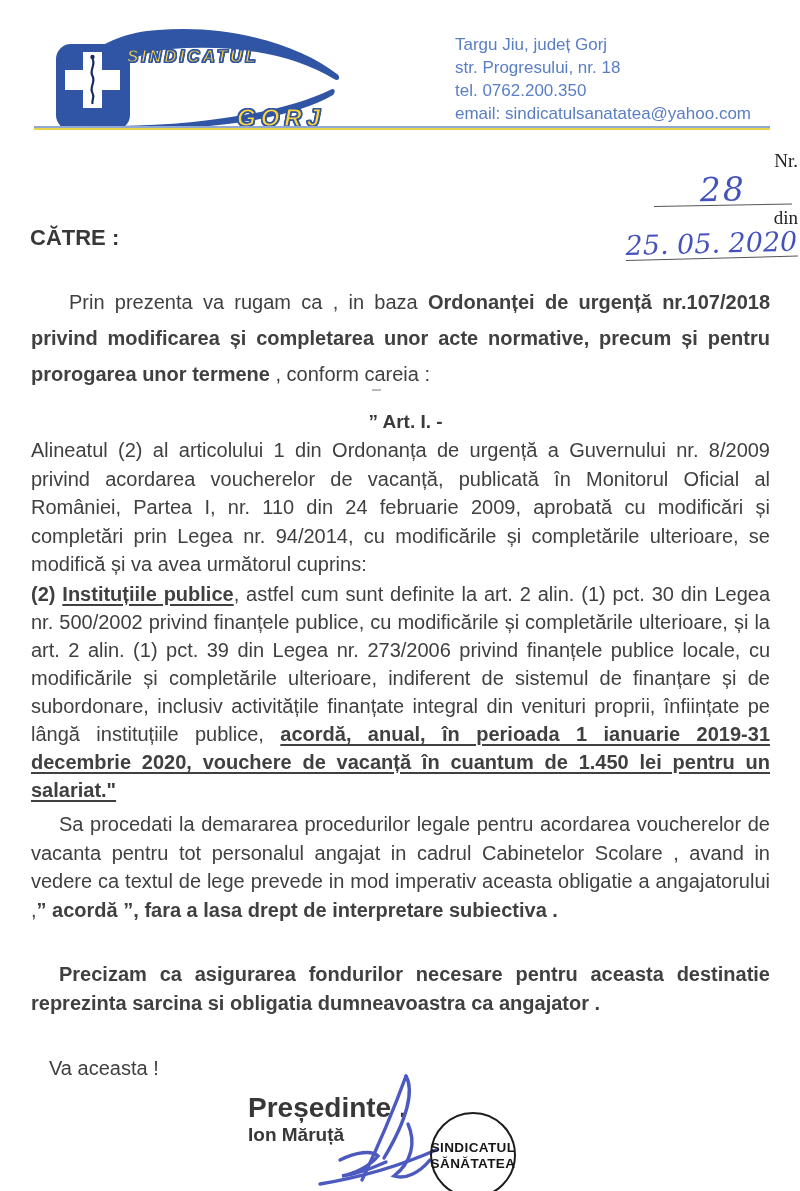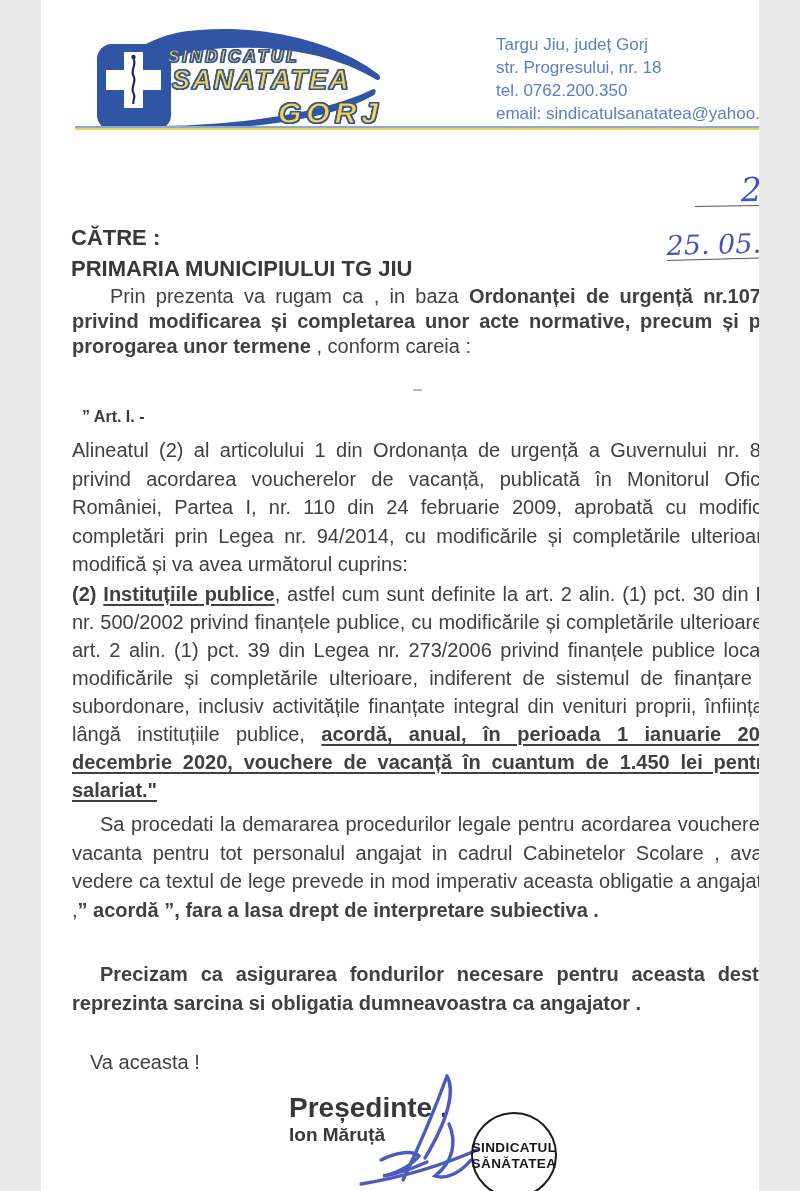--- a/index.html
+++ b/index.html
@@ -1,19 +1,19 @@
 <!DOCTYPE html>
 <html><head>
 <meta charset="utf-8">
 <style>
   * { margin:0; padding:0; box-sizing:border-box; }
   html,body { background:#e9e9e9; }
   .page {
     position:relative;
-    width:718px; height:1191px;
+    width:800px; height:1191px;
     margin:0 auto;
     background:#ffffff;
     overflow:hidden;
     font-family:"Liberation Sans", sans-serif;
     color:#3d3d3d;
   }
 
   
   .logo { position:absolute; left:55px; top:26px; width:290px; height:104px; }
   .logo svg { position:absolute; left:0; top:0; }
@@ -23,21 +23,21 @@
     color:#ffd53e;
     -webkit-text-stroke:1.1px #2f55a4;
     text-shadow:
       1px 0 0 #2f55a4, -1px 0 0 #2f55a4, 0 1px 0 #2f55a4, 0 -1px 0 #2f55a4,
       1px 1px 0 #2f55a4, -1px -1px 0 #2f55a4, 1px -1px 0 #2f55a4, -1px 1px 0 #2f55a4;
     white-space:nowrap;
     line-height:1;
   }
   .logo-l1 { left:72px;  top:22px; font-size:17px; letter-spacing:3px; font-style:italic; }
   .logo-l2 { left:76px;  top:41px; font-size:27px; letter-spacing:2px; font-style:italic; }
-  .logo-l3 { left:182px; top:72px; font-size:30px; letter-spacing:5px; font-style:italic;text-align:center; }
+  .logo-l3 { left:182px; top:80px; font-size:24px; letter-spacing:5px; font-style:italic;text-align:center; }
 
   .contact {
     position:absolute; left:455px; top:33px; width:330px;
     color:#5a7ec5;
     font-size:17px; line-height:23px;
   }
 
   .rule { position:absolute; left:34px; top:126px; width:736px; }
   .rule-blue   { height:2px; background:#8fa9d4; }
   .rule-yellow { height:2px; background:#e8d44c; }
@@ -65,26 +65,26 @@
   }
 
   
   .recipient {
     position:absolute; left:30px; top:222px; width:700px;
     font-weight:bold; font-size:22px; line-height:31px;
     color:#383838;
   }
   .para {
     position:absolute; left:31px; width:739px;
-    font-size:20px; line-height:25px;
+    font-size:20px; line-height:36px;
     text-align:justify;
     color:#404040;
   }
   .p1 { top:284px; text-indent:38px; }
-  .art-heading { top:404px; font-weight:bold; font-size:16px; text-align:left; text-indent:10px; color:#3a3a3a; }
+  .art-heading { top:404px; font-weight:bold; font-size:19px; text-align:center; text-indent:10px; color:#3a3a3a; }
   .p2 { top:436px; line-height:28.5px; }
   .p3 { top:580px; line-height:28px; }
   .p4 { top:810px; text-indent:28px; line-height:28.5px; }
   .p5 { top:960px; text-indent:28px; font-weight:bold; line-height:28.5px; }
   .thanks { top:1050px; text-indent:18px; text-align:left; }
   .b { font-weight:bold; }
   .bu { font-weight:bold; text-decoration:underline; text-decoration-thickness:2px; text-underline-offset:3px; }
 
   .artifact { position:absolute; left:372px; top:389px; width:9px; height:2px; background:#b9b9b9; }
 
@@ -126,21 +126,20 @@
           <rect x="28" y="26" width="19" height="56" fill="#ffffff"></rect>
           <rect x="10" y="44" width="55" height="20" fill="#ffffff"></rect>
         </g>
 
         <g>
           <circle cx="37.5" cy="31" r="2.2" fill="#1a2a5e"></circle>
           <path d="M37.5 33 C41 39 34 44 37.5 50 C41 56 34 61 37.5 67 C40 71 36.5 74 37.5 78" stroke="#1a2a5e" stroke-width="2.2" fill="none"></path>
         </g>
       </svg>
       <span class="logo-word logo-l1">SINDICATUL</span>
-      <span class="logo-word logo-l2">SANATATEA</span>
       <span class="logo-word logo-l3">GORJ</span>
     </div>
 
     <div class="contact">
       <div>Targu Jiu, județ Gorj</div>
       <div>str. Progresului, nr. 18</div>
       <div>tel. 0762.200.350</div>
       <div>email: sindicatulsanatatea@yahoo.com</div>
     </div>
   </header>
@@ -152,21 +151,20 @@
 
   <div class="ref">
     <span class="ref-label">Nr.</span>
     <span class="hw slot-nr">28</span>
     <span class="ref-label">din</span>
     <span class="hw slot-date">25. 05. 2020</span>
   </div>
 
   <div class="recipient">
     <div>CĂTRE :</div>
-    <div>PRIMARIA MUNICIPIULUI TG JIU</div>
   </div>
 
   <p class="para p1"><span>Prin prezenta va rugam ca ,  in baza </span><span class="b">Ordonanței de urgență nr.107/2018 privind modificarea și completarea unor acte normative, precum și pentru prorogarea unor termene</span><span> , conform careia :</span></p>
 
   <p class="para art-heading">” Art. I. -</p>
 
   <p class="para p2">Alineatul (2) al articolului 1 din Ordonanța de urgență a Guvernului nr. 8/2009 privind acordarea voucherelor de vacanță, publicată în Monitorul Oficial al României, Partea I, nr. 110 din 24 februarie 2009, aprobată cu modificări și completări prin Legea nr. 94/2014, cu modificările și completările ulterioare, se modifică și va avea următorul cuprins:</p>
 
   <p class="para p3"><span class="b">(2) </span><span class="bu">Instituțiile publice</span><span>, astfel cum sunt definite la art. 2 alin. (1) pct. 30 din Legea nr. 500/2002 privind finanțele publice, cu modificările și completările ulterioare, și la art. 2 alin. (1) pct. 39 din Legea nr. 273/2006 privind finanțele publice locale, cu modificările și completările ulterioare, indiferent de sistemul de finanțare și de subordonare, inclusiv activitățile finanțate integral din venituri proprii, înființate pe lângă instituțiile publice, </span><span class="bu">acordă, anual, în perioada 1 ianuarie 2019-31 decembrie 2020, vouchere de vacanță în cuantum de 1.450 lei pentru un salariat."</span></p>
 

